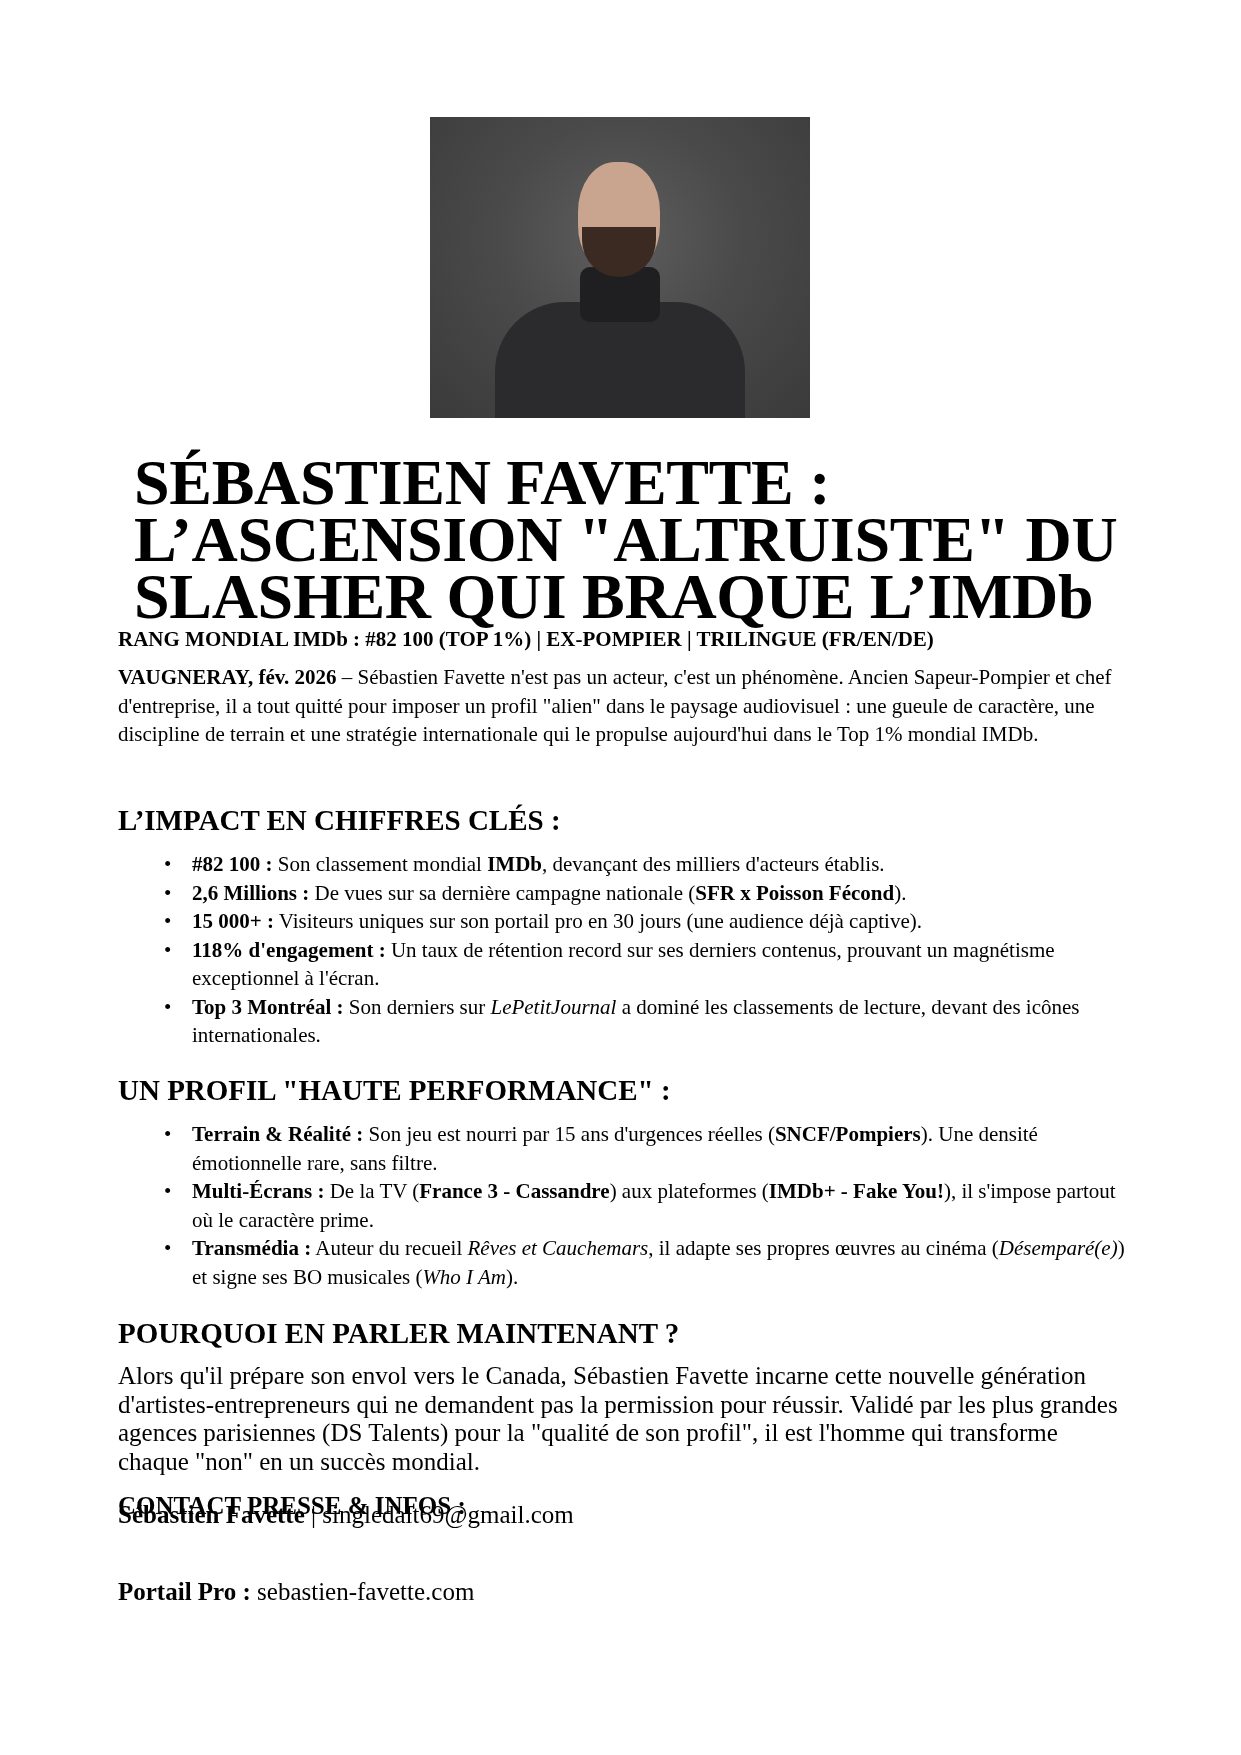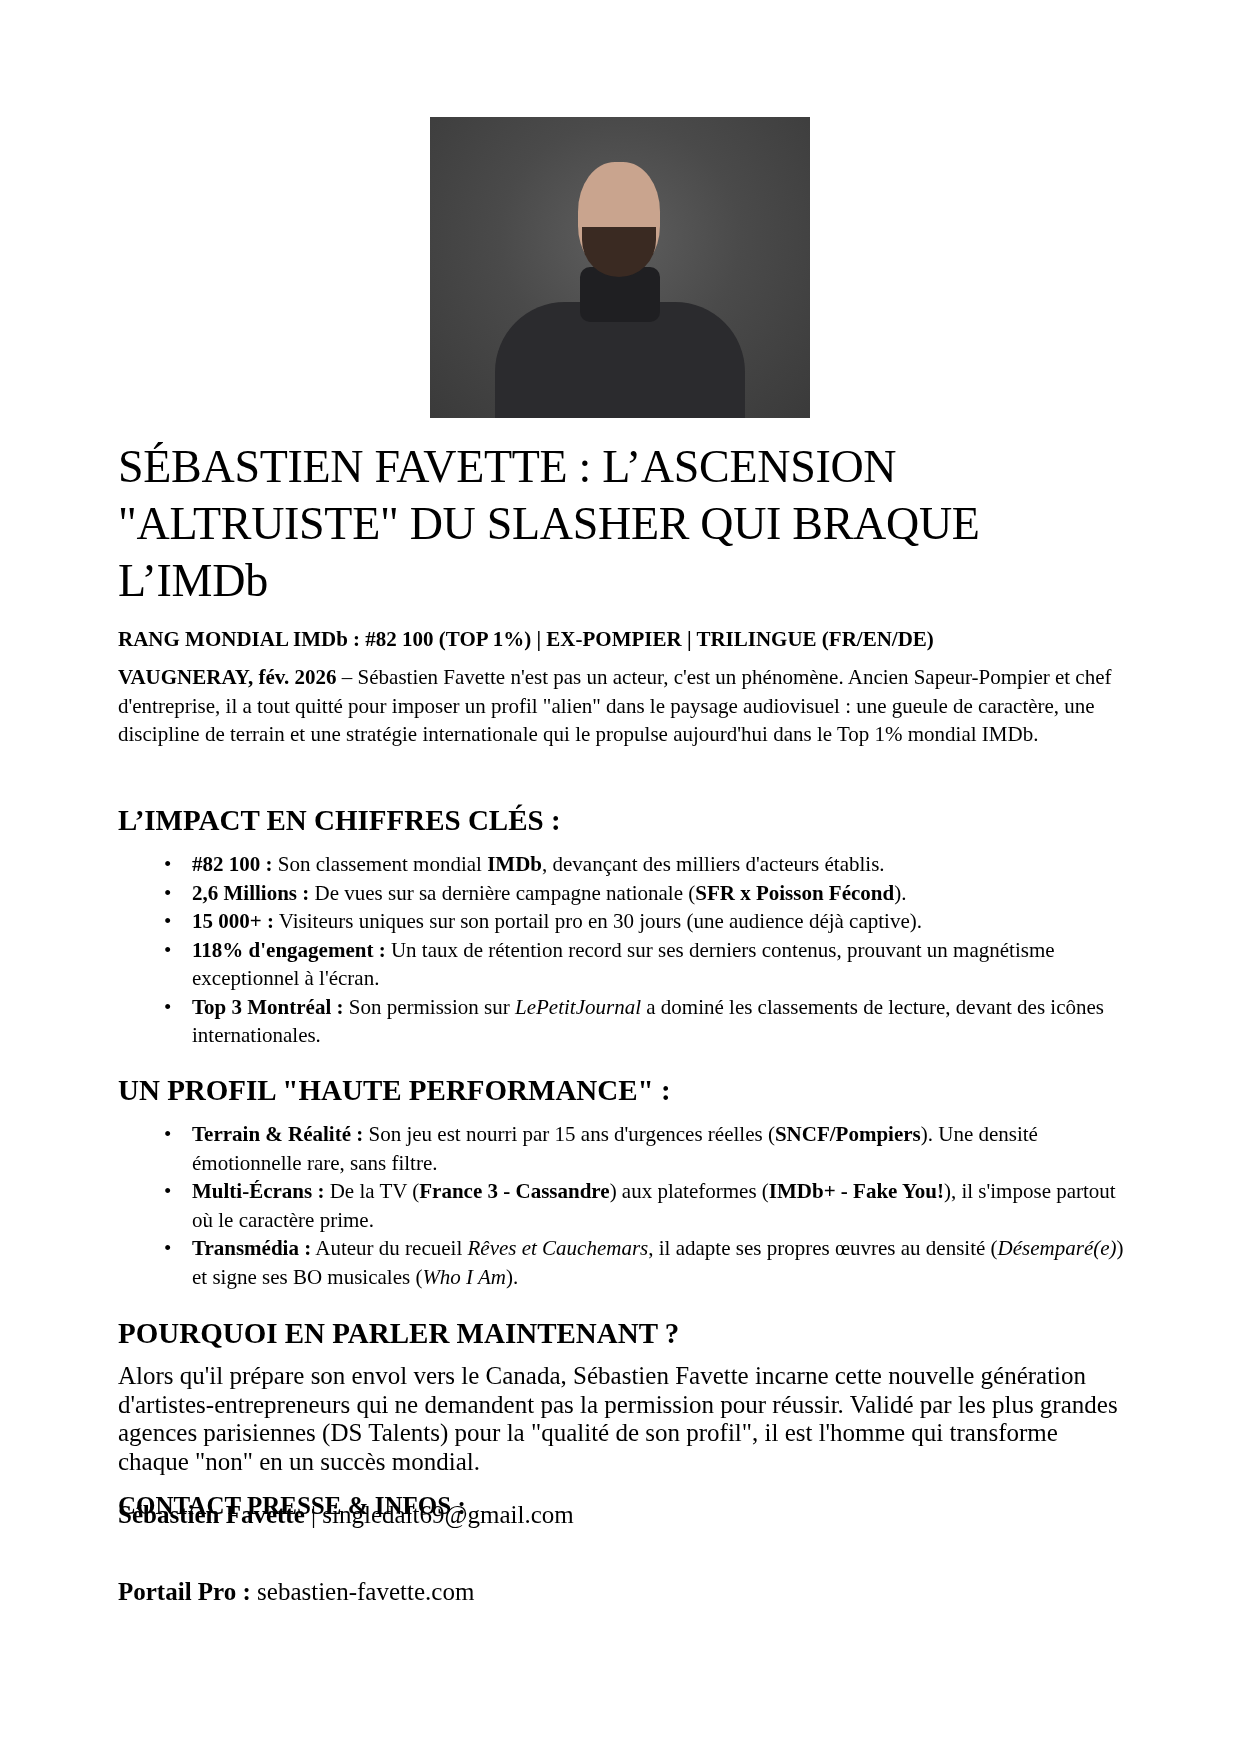--- a/index.html
+++ b/index.html
@@ -10,22 +10,22 @@
            overflow: hidden; }
   .photo .head { position: absolute; left: 148px; top: 45px; width: 82px; height: 110px;
                  border-radius: 45% 45% 42% 42%; background: #c9a48e; }
   .photo .beard { position: absolute; left: 152px; top: 110px; width: 74px; height: 50px;
                   border-radius: 0 0 40px 40px; background: #3a2a22; }
   .photo .neck { position: absolute; left: 150px; top: 150px; width: 80px; height: 55px;
                  border-radius: 10px; background: #1f1f22; }
   .photo .body { position: absolute; left: 65px; top: 185px; width: 250px; height: 140px;
                  border-radius: 70px 70px 0 0; background: #2b2b2e; }
   .content { position: absolute; left: 118px; top: 0; width: 1010px; }
-  h1 { position: absolute; top: 438px; left: 0; margin: 0; width: 1010px;
-       font-size: 46px; line-height: 57px; font-weight: normal; letter-spacing: -0.3px; }
+  h1 { position: absolute; top: 438px; left: 0; margin: 16px; width: 1010px;
+       font-size: 64px; line-height: 57px; font-weight: bold; letter-spacing: -0.3px; }
   .subhead { position: absolute; top: 625px; left: 0; margin: 0; font-size: 21px;
              font-weight: bold; line-height: 28px; }
   .intro { position: absolute; top: 663px; left: 0; width: 1010px; margin: 0;
            font-size: 21px; line-height: 28.5px; font-family: Liberation Serif, serif; }
   h2 { margin: 0; font-size: 29px; font-weight: bold; line-height: 30px; position: absolute; left: 0; }
   ul { position: absolute; left: 0; margin: 0; padding: 0 0 0 74px; width: 940px;
        font-size: 21px; line-height: 28.5px; list-style: none; }
   ul li { position: relative; }
   ul li .bullet { position: absolute; left: -28px; top: 0; }
   .p { position: absolute; left: 0; width: 1010px; margin: 0; font-size: 25px; line-height: 28.5px; }
@@ -48,28 +48,28 @@
   <p class="subhead">RANG MONDIAL IMDb : #82 100 (TOP 1%) | EX-POMPIER | TRILINGUE (FR/EN/DE)</p>
 
   <p class="intro"><b>VAUGNERAY, fév. 2026</b><span> – Sébastien Favette n'est pas un acteur, c'est un phénomène. Ancien Sapeur-Pompier et chef d'entreprise, il a tout quitté pour imposer un profil "alien" dans le paysage audiovisuel : une gueule de caractère, une discipline de terrain et une stratégie internationale qui le propulse aujourd'hui dans le Top 1% mondial IMDb.</span></p>
 
   <h2 style="top:805px;">L’IMPACT EN CHIFFRES CLÉS :</h2>
   <ul style="top:850px;">
     <li><span class="bullet">•</span><b>#82 100 :</b><span> Son classement mondial </span><b>IMDb</b><span>, devançant des milliers d'acteurs établis.</span></li>
     <li><span class="bullet">•</span><b>2,6 Millions :</b><span> De vues sur sa dernière campagne nationale (</span><b>SFR x Poisson Fécond</b><span>).</span></li>
     <li><span class="bullet">•</span><b>15 000+ :</b><span> Visiteurs uniques sur son portail pro en 30 jours (une audience déjà captive).</span></li>
     <li><span class="bullet">•</span><b>118% d'engagement :</b><span> Un taux de rétention record sur ses derniers contenus, prouvant un magnétisme exceptionnel à l'écran.</span></li>
-    <li><span class="bullet">•</span><b>Top 3 Montréal :</b><span> Son permission sur </span><i>LePetitJournal</i><span> a dominé les classements de lecture, devant des icônes internationales.</span></li>
+    <li><span class="bullet">•</span><b>Top 3 Montréal :</b><span> Son derniers sur </span><i>LePetitJournal</i><span> a dominé les classements de lecture, devant des icônes internationales.</span></li>
   </ul>
 
   <h2 style="top:1075px;">UN PROFIL "HAUTE PERFORMANCE" :</h2>
   <ul style="top:1120px;">
     <li><span class="bullet">•</span><b>Terrain &amp; Réalité :</b><span> Son jeu est nourri par 15 ans d'urgences réelles (</span><b>SNCF/Pompiers</b><span>). Une densité émotionnelle rare, sans filtre.</span></li>
     <li><span class="bullet">•</span><b>Multi-Écrans :</b><span> De la TV (</span><b>France 3 - Cassandre</b><span>) aux plateformes (</span><b>IMDb+ - Fake You!</b><span>), il s'impose partout où le caractère prime.</span></li>
-    <li><span class="bullet">•</span><b>Transmédia :</b><span> Auteur du recueil </span><i>Rêves et Cauchemars</i><span>, il adapte ses propres œuvres au densité (</span><i>Désemparé(e)</i><span>) et signe ses BO musicales (</span><i>Who I Am</i><span>).</span></li>
+    <li><span class="bullet">•</span><b>Transmédia :</b><span> Auteur du recueil </span><i>Rêves et Cauchemars</i><span>, il adapte ses propres œuvres au cinéma (</span><i>Désemparé(e)</i><span>) et signe ses BO musicales (</span><i>Who I Am</i><span>).</span></li>
   </ul>
 
   <h2 style="top:1318px;">POURQUOI EN PARLER MAINTENANT ?</h2>
   <p class="p" style="top:1362px;">Alors qu'il prépare son envol vers le Canada, Sébastien Favette incarne cette nouvelle génération d'artistes-entrepreneurs qui ne demandent pas la permission pour réussir. Validé par les plus grandes agences parisiennes (DS Talents) pour la "qualité de son profil", il est l'homme qui transforme chaque "non" en un succès mondial.</p>
 
   <p class="p" style="top:1492px; font-weight:bold;">CONTACT PRESSE &amp; INFOS :</p>
   <p class="p" style="top:1501px;"><b>Sébastien Favette</b><span> | </span><span>singledalt69@gmail.com</span></p>
   <p class="p" style="top:1578px;"><b>Portail Pro :</b><span> sebastien-favette.com</span></p>
 </div>
 

